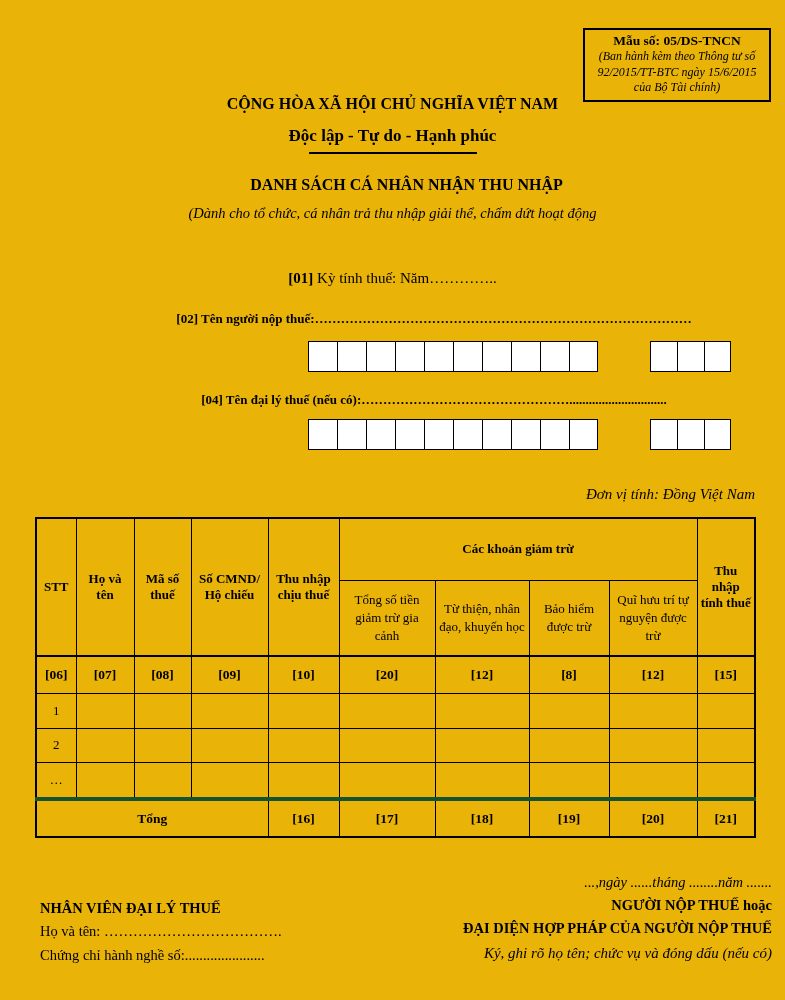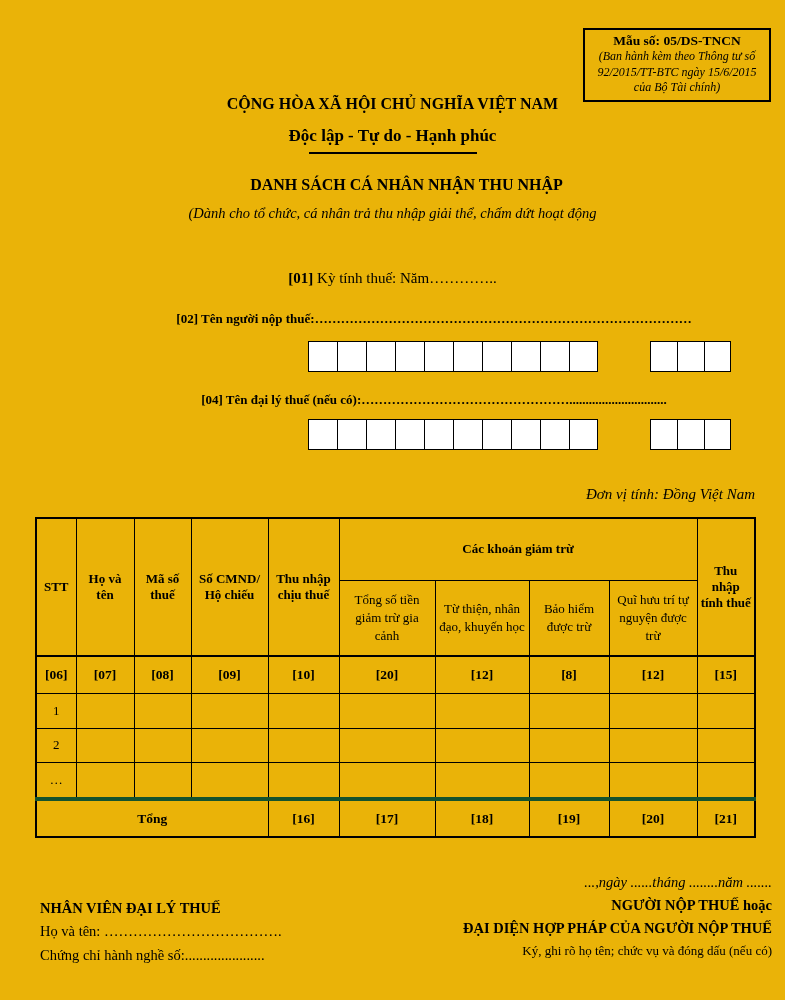--- a/index.html
+++ b/index.html
@@ -80,21 +80,21 @@
   tr.trow td { border-top: 4px solid #14532d; font-size: 13.5px; }
   th.sub { line-height: 1.35; }
 
   
   .sig-left { position: absolute; left: 40px; top: 897px; font-size: 14.5px; line-height: 1.62; }
   .sig-left .sl-title { font-weight: bold; font-size: 14.5px; }
   .sig-right { position: absolute; left: 400px; top: 871px; width: 372px; text-align: right;
     font-size: 14.5px; line-height: 1.6; }
   .sr-date { font-style: italic; }
   .sr-b { font-weight: bold; }
-  .sr-note { font-size: 13px; }
+  .sr-note { font-style: italic; font-size: 15px; }
 </style>
 </head>
 <body>
 
 <div class="page">
 
   <div class="form-box">
     <div class="fb-title">Mẫu số: 05/DS-TNCN</div>
     <div class="fb-it">(Ban hành kèm theo Thông tư số</div>
     <div class="fb-it">92/2015/TT-BTC ngày 15/6/2015</div>

